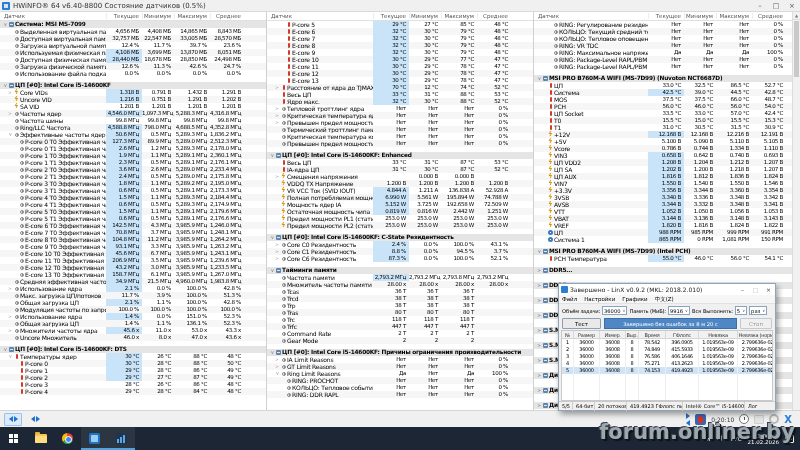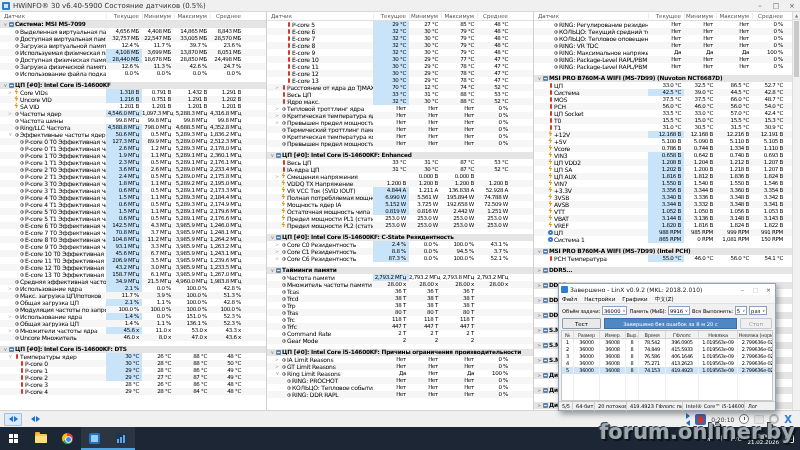--- a/index.html
+++ b/index.html
@@ -117,21 +117,21 @@
 .tray-lang{font-size:5.5px;}
 .tray-clock{text-align:center;font-size:5.5px;line-height:6px;}
 .notif-ic{width:9px;height:8px;border:1px solid #fff;border-radius:1px;position:relative;}
 .notif-ic::after{content:"";position:absolute;left:1px;top:1px;width:5px;height:1px;background:#fff;box-shadow:0 2px 0 #fff;}
 </style>
 </head>
 <body>
 
 <div class="titlebar">
   <span class="app-icon"></span>
-  <span class="title-text">HWiNFO® 30 v6.40-5900 Состояние датчиков (0.5%)</span>
+  <span class="title-text">HWiNFO® 64 v6.40-8800 Состояние датчиков (0.5%)</span>
   <span class="win-btns">
     <span class="win-btn">–</span>
     <span class="win-btn">□</span>
     <span class="win-btn">×</span>
   </span>
 </div>
 
 <div class="panes">
   <div class="pane">
     <div class="pane-header">

